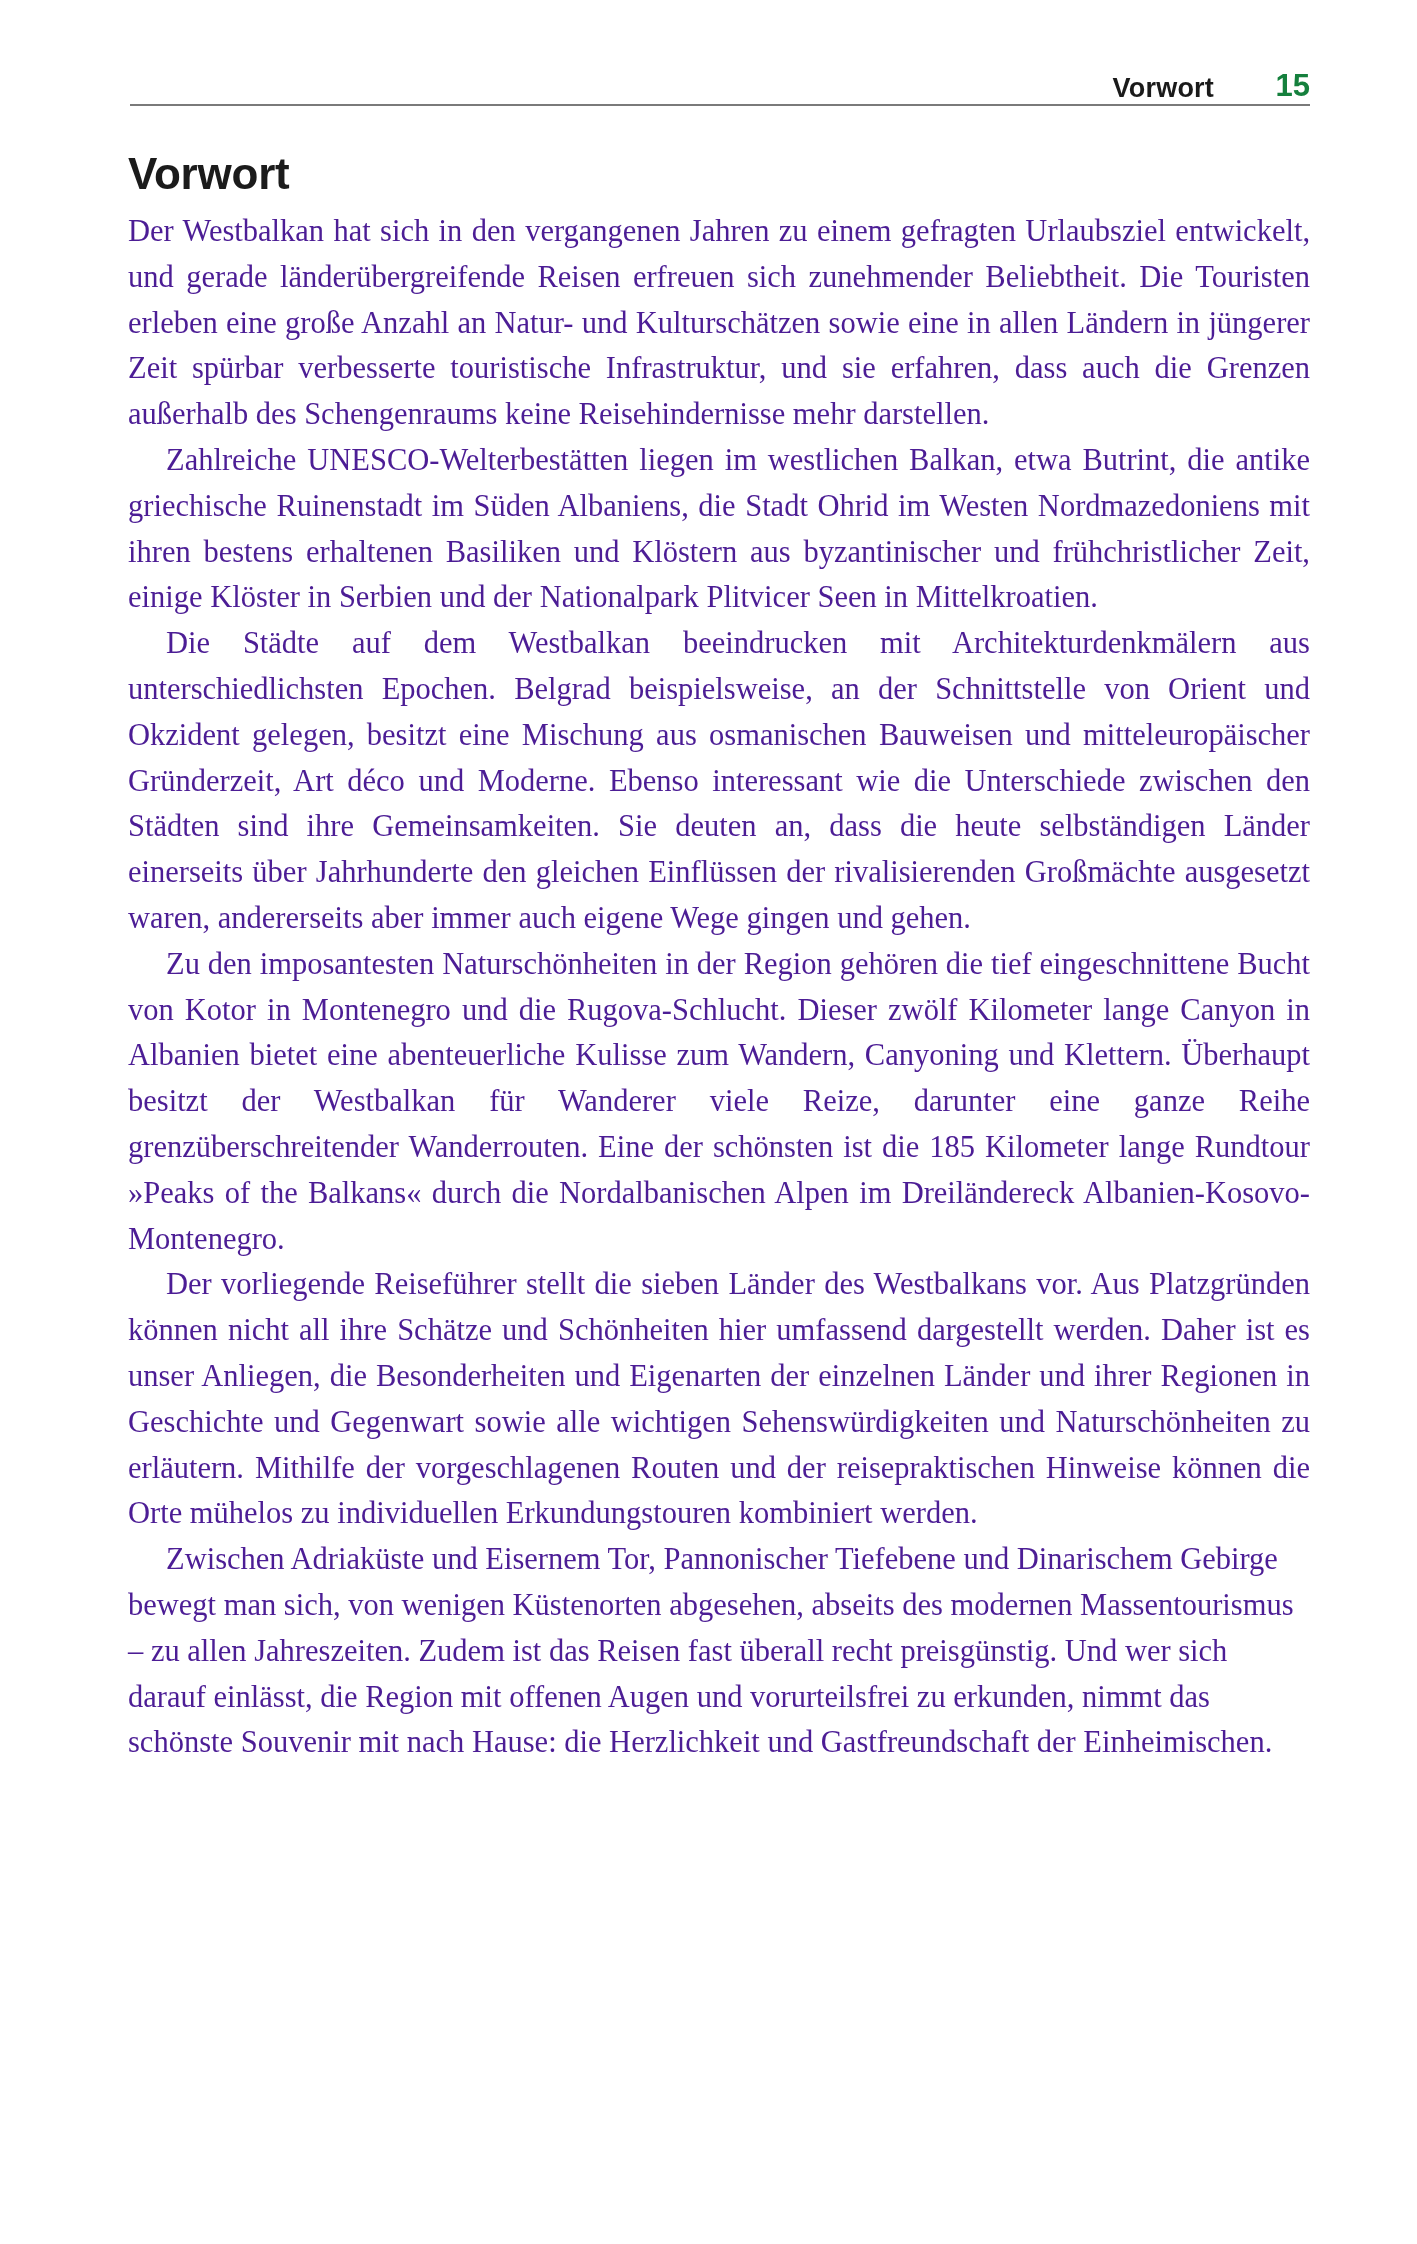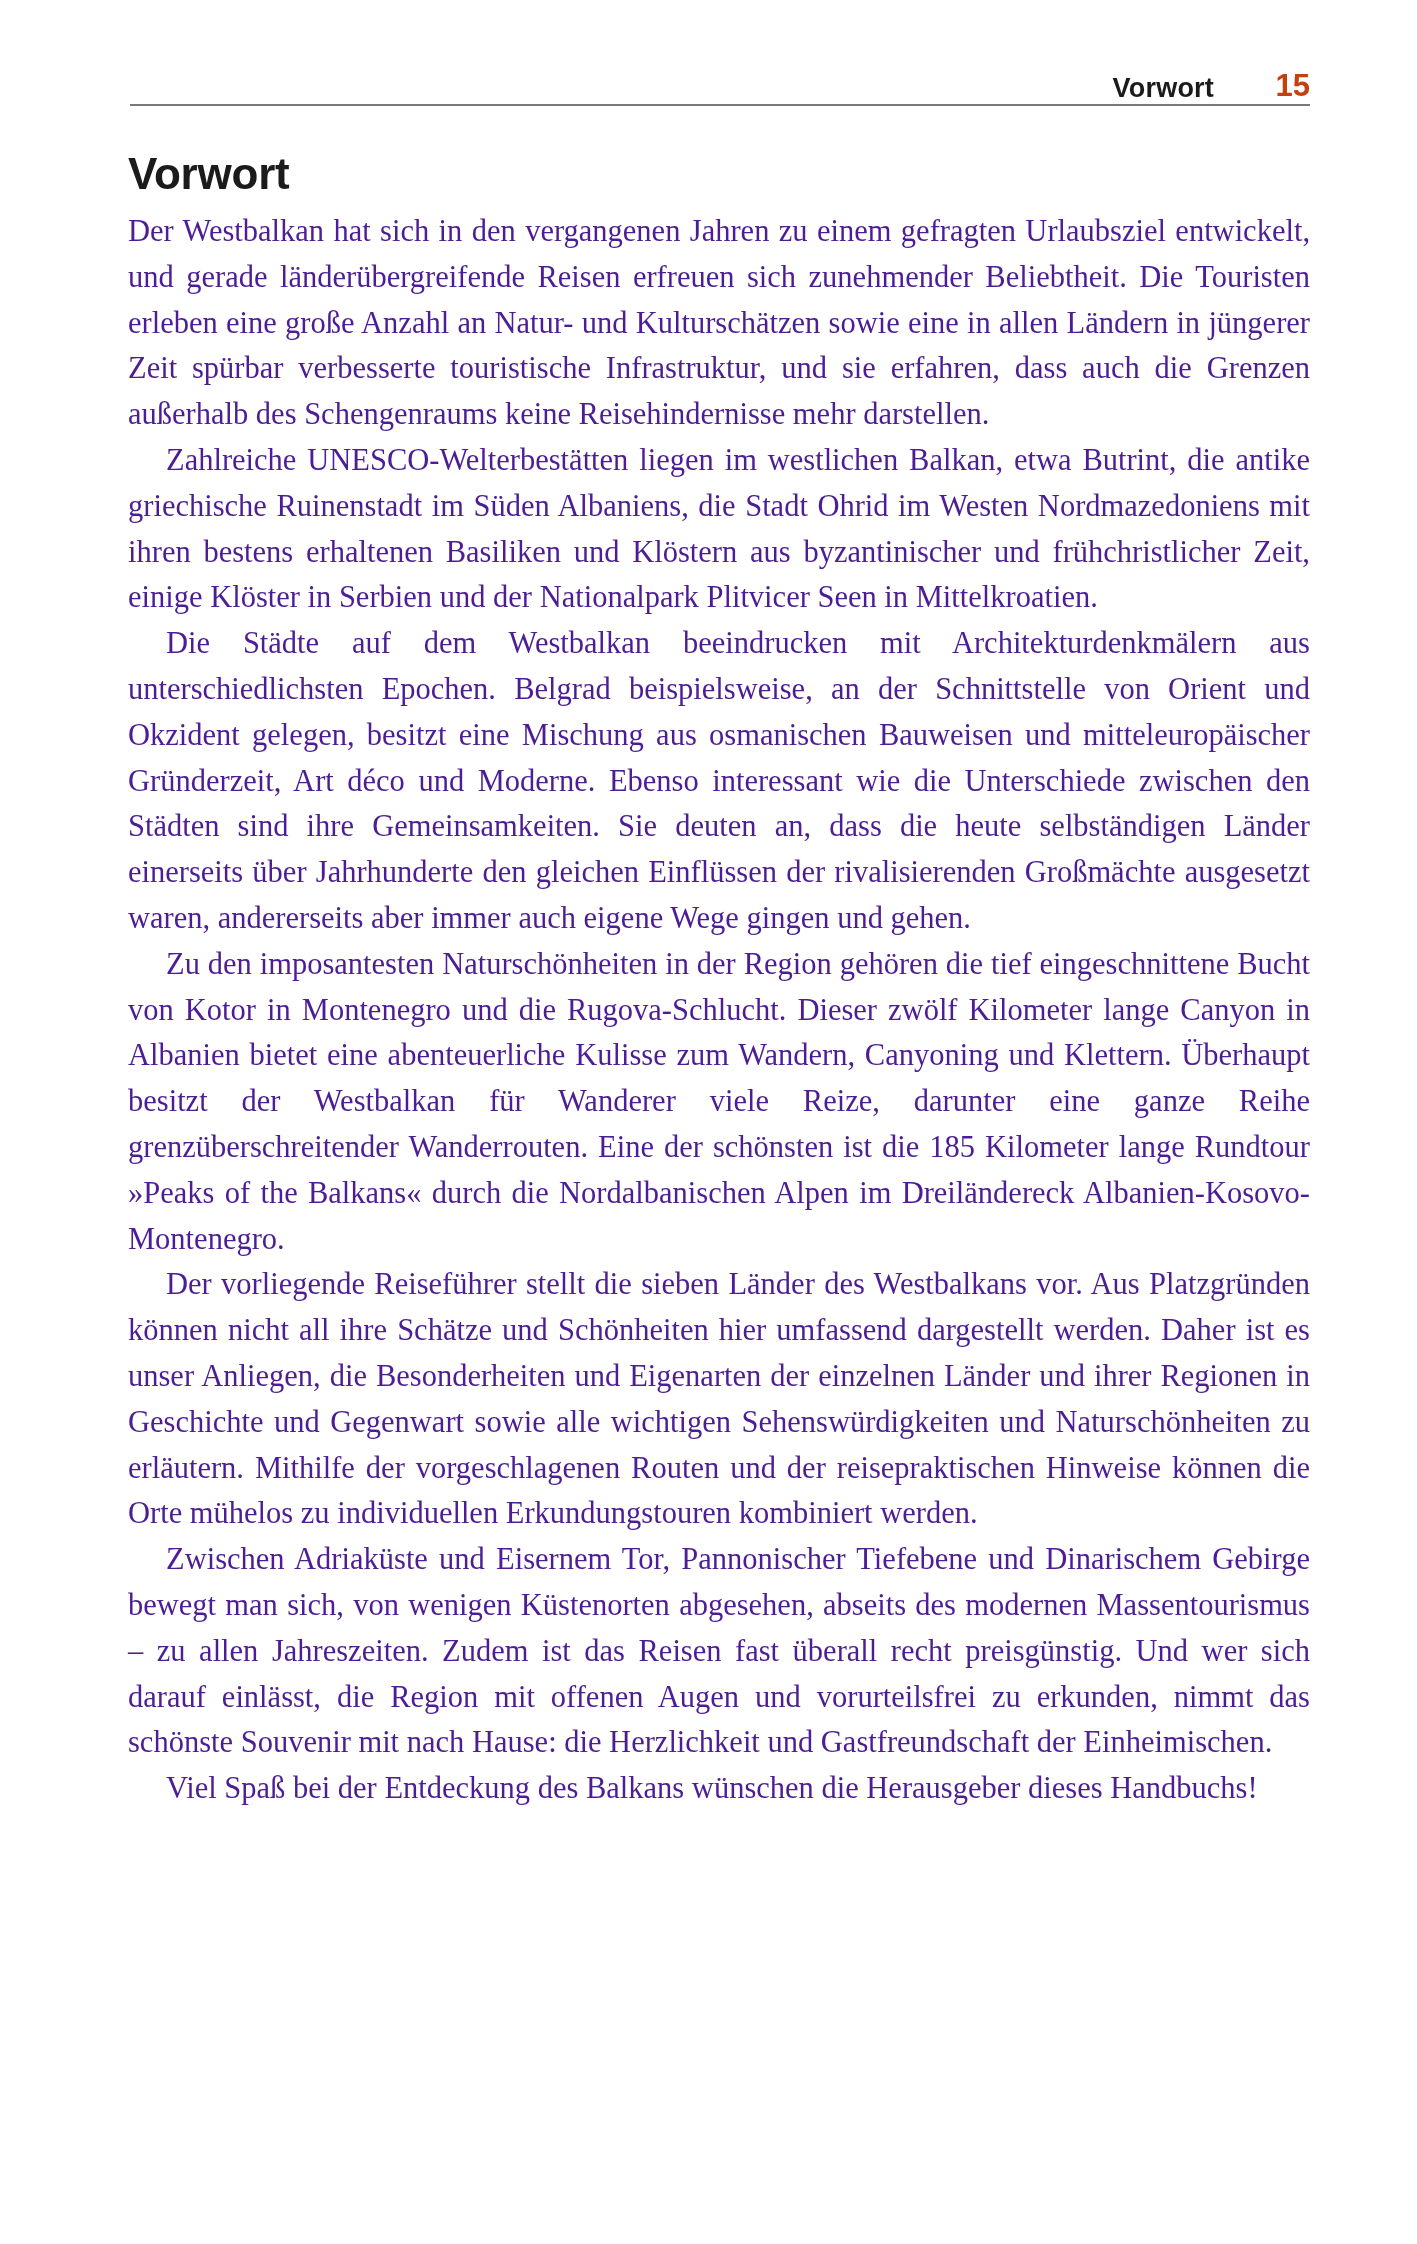--- a/index.html
+++ b/index.html
@@ -39,21 +39,21 @@
     font-family: "Liberation Sans", "DejaVu Sans", sans-serif;
     font-weight: bold;
   }
   .running-header .rh-title {
     font-size: 27px;
     letter-spacing: 0.2px;
     color: #1a1a1a;
   }
   .running-header .rh-page {
     font-size: 31px;
-    color: #c2410c;
+    color: #15803d;
     width: 96px;
     text-align: right;
     font-weight: bold;
   }
 
   .header-rule {
     position: absolute;
     left: 130px;
     top: 104px;
     width: 1180px;
@@ -114,16 +114,15 @@
 
   <h1 class="chapter-title">Vorwort</h1>
 
   <div class="body-text">
     <p>Der Westbalkan hat sich in den vergangenen Jahren zu einem gefragten Urlaubsziel entwickelt, und gerade länderübergreifende Reisen erfreuen sich zunehmender Beliebtheit. Die Touristen erleben eine große Anzahl an Natur- und Kulturschätzen sowie eine in allen Ländern in jüngerer Zeit spürbar verbesserte touristische Infrastruktur, und sie erfahren, dass auch die Grenzen außerhalb des Schengenraums keine Reisehindernisse mehr darstellen.</p>
     <p class="indent">Zahlreiche UNESCO-Welterbestätten liegen im westlichen Balkan, etwa Butrint, die antike griechische Ruinenstadt im Süden Albaniens, die Stadt Ohrid im Westen Nordmazedoniens mit ihren bestens erhaltenen Basiliken und Klöstern aus byzantinischer und frühchristlicher Zeit, einige Klöster in Serbien und der Nationalpark Plitvicer Seen in Mittelkroatien.</p>
     <p class="indent">Die Städte auf dem Westbalkan beeindrucken mit Architekturdenkmälern aus unterschiedlichsten Epochen. Belgrad beispielsweise, an der Schnittstelle von Orient und Okzident gelegen, besitzt eine Mischung aus osmanischen Bauweisen und mitteleuropäischer Gründerzeit, Art déco und Moderne. Ebenso interessant wie die Unterschiede zwischen den Städten sind ihre Gemeinsamkeiten. Sie deuten an, dass die heute selbständigen Länder einerseits über Jahrhunderte den gleichen Einflüssen der rivalisierenden Großmächte ausgesetzt waren, andererseits aber immer auch eigene Wege gingen und gehen.</p>
     <p class="indent">Zu den imposantesten Naturschönheiten in der Region gehören die tief eingeschnittene Bucht von Kotor in Montenegro und die Rugova-Schlucht. Dieser zwölf Kilometer lange Canyon in Albanien bietet eine abenteuerliche Kulisse zum Wandern, Canyoning und Klettern. Überhaupt besitzt der Westbalkan für Wanderer viele Reize, darunter eine ganze Reihe grenzüberschreitender Wanderrouten. Eine der schönsten ist die 185 Kilometer lange Rundtour »Peaks of the Balkans« durch die Nordalbanischen Alpen im Dreiländereck Albanien-Kosovo-Montenegro.</p>
     <p class="indent">Der vorliegende Reiseführer stellt die sieben Länder des Westbalkans vor. Aus Platzgründen können nicht all ihre Schätze und Schönheiten hier umfassend dargestellt werden. Daher ist es unser Anliegen, die Besonderheiten und Eigenarten der einzelnen Länder und ihrer Regionen in Geschichte und Gegenwart sowie alle wichtigen Sehenswürdigkeiten und Naturschönheiten zu erläutern. Mithilfe der vorgeschlagenen Routen und der reisepraktischen Hinweise können die Orte mühelos zu individuellen Erkundungstouren kombiniert werden.</p>
     <p class="indent">Zwischen Adriaküste und Eisernem Tor, Pannonischer Tiefebene und Dinarischem Gebirge bewegt man sich, von wenigen Küstenorten abgesehen, abseits des modernen Massentourismus – zu allen Jahreszeiten. Zudem ist das Reisen fast überall recht preisgünstig. Und wer sich darauf einlässt, die Region mit offenen Augen und vorurteilsfrei zu erkunden, nimmt das schönste Souvenir mit nach Hause: die Herzlichkeit und Gastfreundschaft der Einheimischen.</p>
-    <p class="indent">Viel Spaß bei der Entdeckung des Balkans wünschen die Herausgeber dieses Handbuchs!</p>
   </div>
 
 </div>
 
 </body></html>

